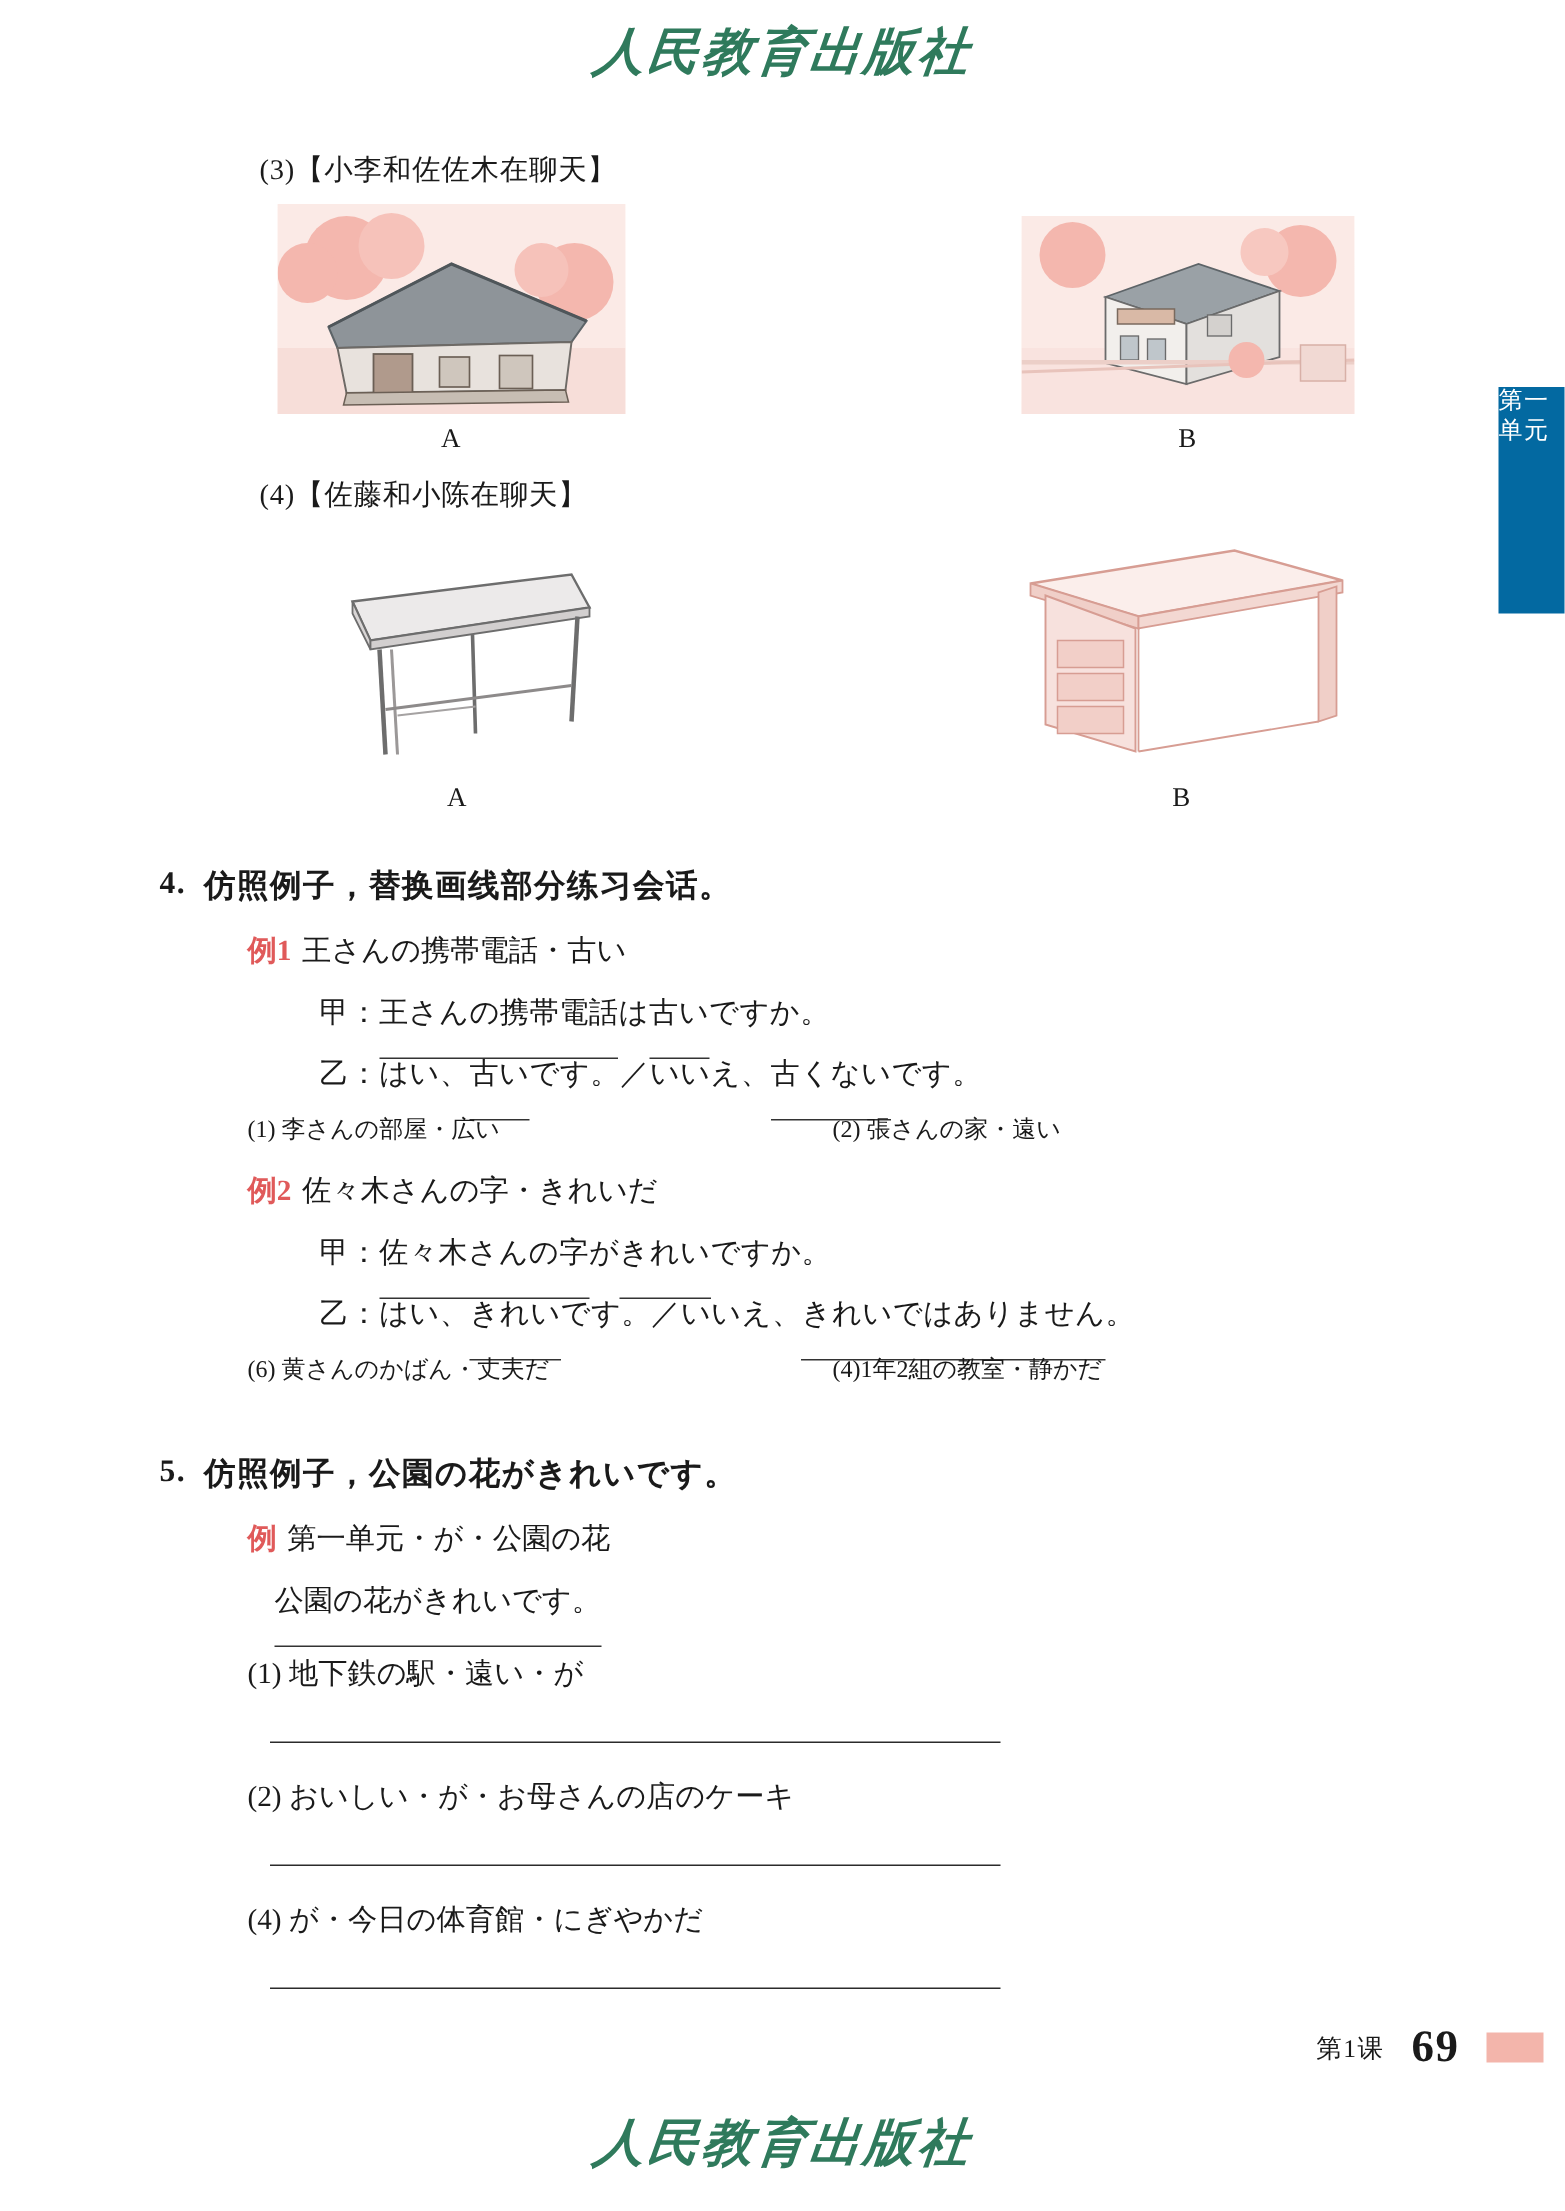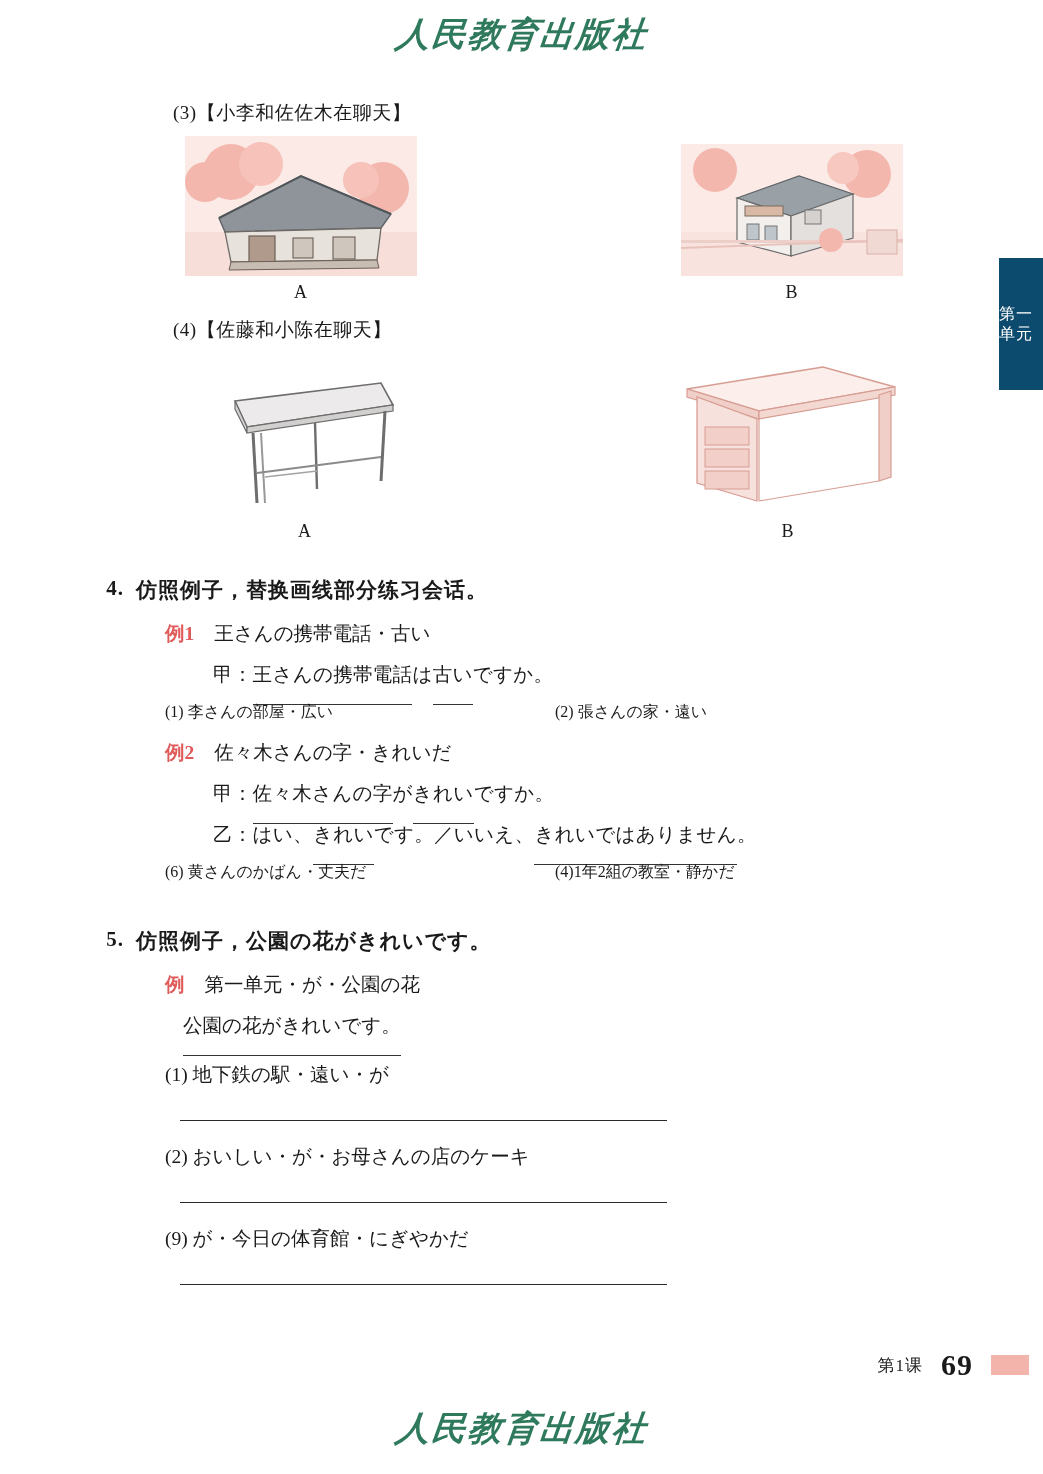--- a/index.html
+++ b/index.html
@@ -37,29 +37,28 @@
   .publisher.top { top: 12px; }
   .publisher.bottom { bottom: 22px; }
   .publisher span { display: inline-block; transform: skewX(-6deg); }
 
   
   .side-tab {
     position: absolute;
     right: 0;
     top: 258px;
     width: 44px;
-    height: 132px;
-    background: #0c4a6e;
+    height: 151px;
+    background: #0369a1;
     color: #ffffff;
     font-size: 16px;
     line-height: 1.25;
     display: flex;
     flex-direction: column;
     align-items: center;
-    justify-content: center;
     letter-spacing: 1px;
   }
 
   
   .content {
     position: absolute;
     left: 135px;
     top: 100px;
     width: 790px;
   }
@@ -106,21 +105,21 @@
     display: flex;
     gap: 12px;
   }
   .ex-num { min-width: 24px; text-align: right; }
 
   .ex-body { margin-top: 14px; }
 
   .example-line {
     display: flex;
     align-items: baseline;
-    gap: 20px;
+    gap: 7px;
     font-size: 19.5px;
     margin: 16px 0 14px 30px;
   }
   .ex-tag {
     color: #e05a5a;
     font-weight: bold;
     white-space: nowrap;
   }
   .dialog-line {
     font-size: 19.5px;
@@ -280,20 +279,23 @@
 
         <div class="example-line">
           <span class="ex-tag">例1</span>
           <span>王さんの携帯電話・古い</span>
         </div>
 
         <div class="dialog-line">
           <span>甲：</span><span class="ul">王さんの携帯電話</span><span>は</span><span class="ul">古い</span><span>ですか。</span>
         </div>
 
+        <div class="dialog-line">
+          <span>乙：はい、</span><span class="ul">古い</span><span>です。／いいえ、</span><span class="ul">古くない</span><span>です。</span>
+        </div>
 
         <div class="two-col">
           <div>(1) 李さんの部屋・広い</div>
           <div>(2) 張さんの家・遠い</div>
         </div>
 
         <div class="example-line">
           <span class="ex-tag">例2</span>
           <span>佐々木さんの字・きれいだ</span>
         </div>
@@ -330,21 +332,21 @@
         <div class="single-line" style="margin-left:48px;">
           <span class="ul">公園の花がきれいです。</span>
         </div>
 
         <div class="single-line" style="margin-top:22px;">(1) 地下鉄の駅・遠い・が</div>
         <div class="answer-rule"></div>
 
         <div class="single-line">(2) おいしい・が・お母さんの店のケーキ</div>
         <div class="answer-rule"></div>
 
-        <div class="single-line">(9) が・今日の体育館・にぎやかだ</div>
+        <div class="single-line">(4) が・今日の体育館・にぎやかだ</div>
         <div class="answer-rule"></div>
 
       </div>
     </div>
 
   </div>
 
   <div class="footer">
     <span class="footer-course">第1课</span>
     <span class="footer-page">69</span>

